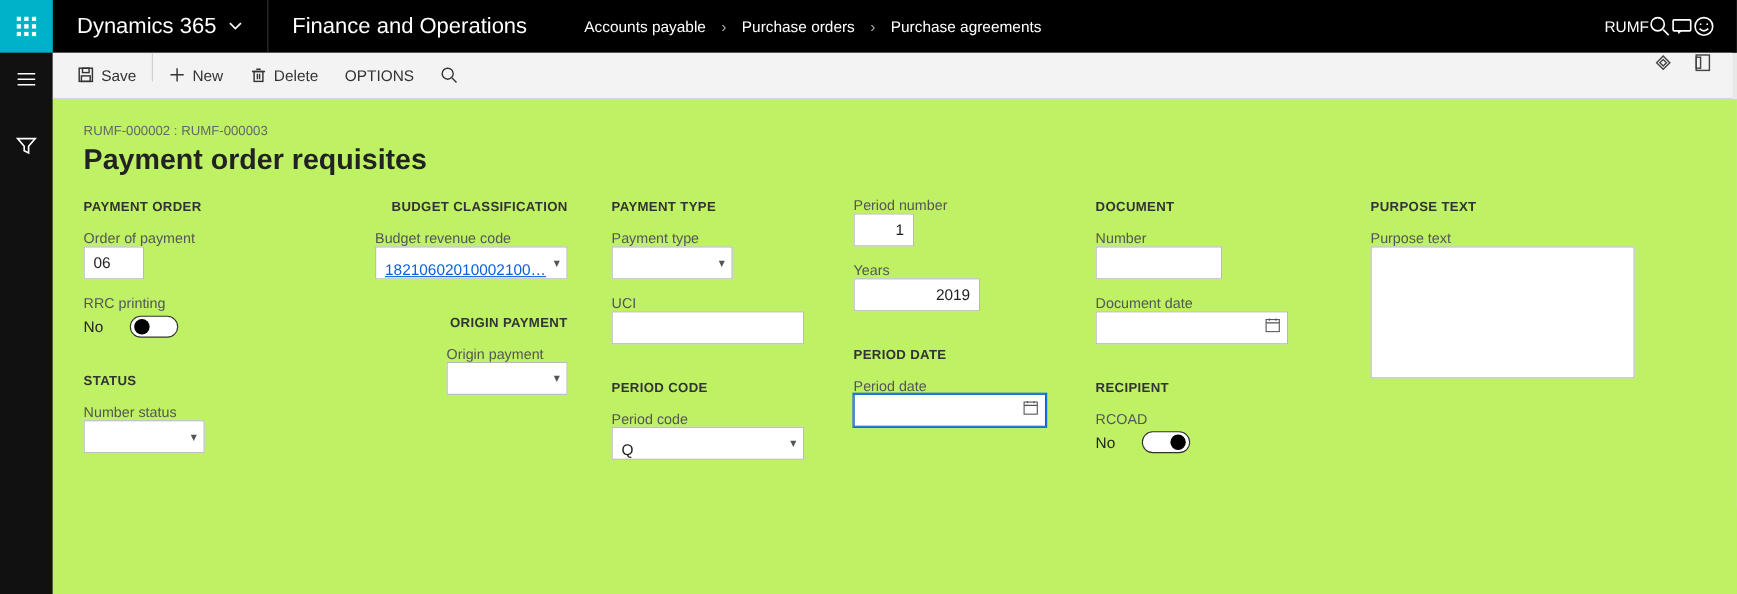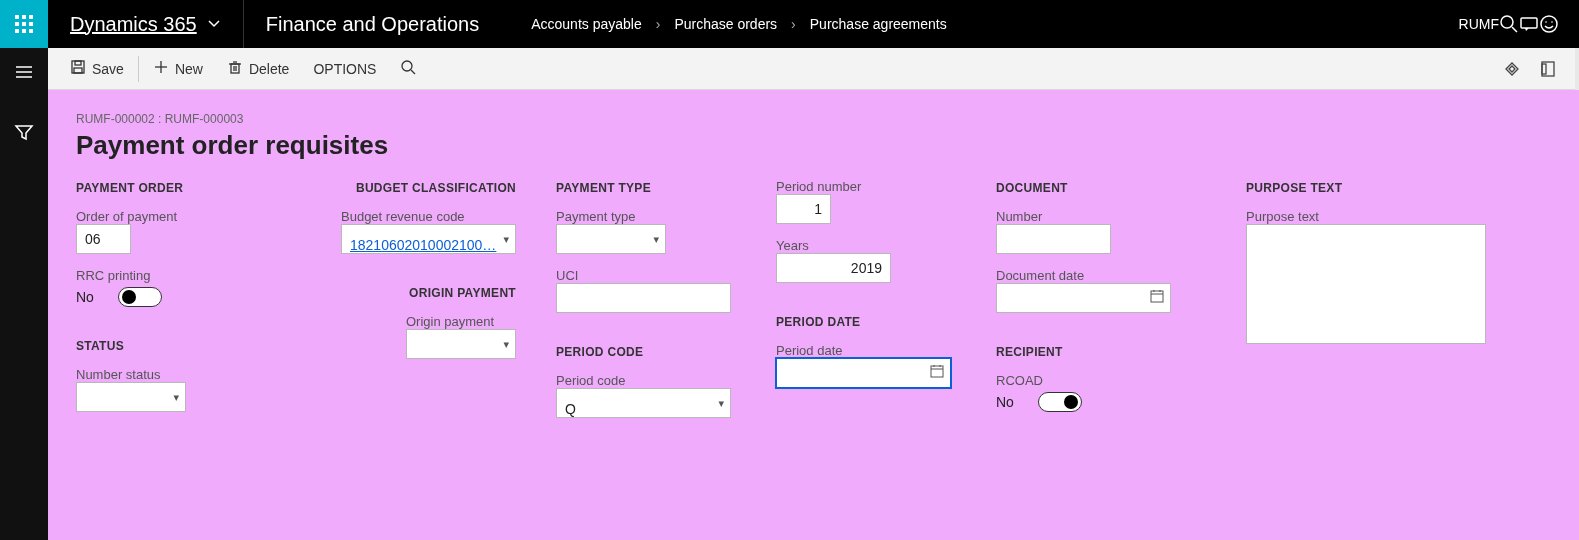--- a/index.html
+++ b/index.html
@@ -2,43 +2,43 @@
 <html><head>
 <meta charset="utf-8">
 <style>
   * { box-sizing: border-box; margin: 0; padding: 0; font-family: "Segoe UI", Arial, sans-serif; }
   html, body { width: 1579px; height: 540px; overflow: hidden; background: #e8e8e8; }
 
   
   .topbar { display: flex; align-items: center; height: 48px; background: #000; color: #fff; }
   .waffle { width: 48px; height: 48px; background: #00b2c9; display: flex; align-items: center; justify-content: center; cursor: pointer; }
   .waffle svg { width: 18px; height: 18px; }
-  .brand { display: flex; align-items: center; padding: 0 22px; font-size: 20px; font-weight: 400; height: 48px; cursor: pointer; gap: 10px; text-decoration: underline; }
+  .brand { display: flex; align-items: center; padding: 0 22px; font-size: 20px; font-weight: 400; height: 48px; cursor: pointer; gap: 10px; }
   .divider-v { width: 1px; height: 48px; background: #333; }
   .module { padding: 0 22px; font-size: 20px; font-weight: 400; }
   .crumbs { display: flex; align-items: flex-end; gap: 14px; padding-left: 30px; font-size: 14px; color: #fff; }
   .crumbs .sep { color: #aaa; }
   .crumbs span[data-interactable="true"] { cursor: pointer; }
   .topbar-right { margin-left: auto; display: flex; align-items: center; padding: 0 20px; }
   .topbar-right .company { font-size: 14px; }
   .topbar-right .ticon { width: 20px; height: 20px; display: flex; align-items: center; justify-content: center; cursor: pointer; }
 
   
   .leftrail { position: absolute; top: 48px; left: 0; width: 48px; bottom: 0; background: #111; display: flex; flex-direction: column; align-items: center; padding-top: 14px; gap: 40px; }
   .leftrail .ricon { width: 20px; height: 20px; color: #fff; cursor: pointer; display:flex; align-items:center; justify-content:center;}
 
   
-  .actionbar { position: absolute; top: 48px; left: 48px; right: 4px; height: 42px; background: #f3f3f3; border-bottom: 1px solid #d8d8d8; display: flex; align-items: center; padding: 0 10px; }
+  .actionbar { position: absolute; top: 48px; left: 48px; right: 4px; height: 42px; background: #f3f3f3; border-bottom: 1px solid #d8d8d8; display: flex; padding: 0 10px; }
   .actionbar .abtn { display: flex; align-items: center; gap: 6px; padding: 0 12px; height: 42px; font-size: 14px; color: #333; cursor: pointer; }
   .actionbar .sep { width: 1px; height: 26px; background: #ccc; margin: 0 2px; }
   .actionbar .right { margin-left: auto; display: flex; gap: 18px; padding-right: 8px; }
   .actionbar .right .aicon { width:18px; height:18px; cursor:pointer; display:flex; align-items:center; justify-content:center; color:#444; }
 
   
-  .content { position: absolute; top: 90px; left: 48px; right: 0; bottom: 0; background: #f0abfc; padding: 22px 28px; overflow: hidden; }
+  .content { position: absolute; top: 90px; left: 48px; right: 0; bottom: 0; background: #bef264; padding: 22px 28px; overflow: hidden; }
   .subtitle { font-size: 12px; color: #666; margin-bottom: 4px; }
   .title { font-size: 26px; font-weight: 700; color: #222; margin-bottom: 18px; }
 
   .cols { display: flex; gap: 40px; }
   .col { display: flex; flex-direction: column; gap: 14px; }
   .col1 { width: 220px; }
   .col2 { width: 180px; align-items: flex-end; }
   .col3 { width: 180px; }
   .col4 { width: 180px; }
   .col5 { width: 210px; }

